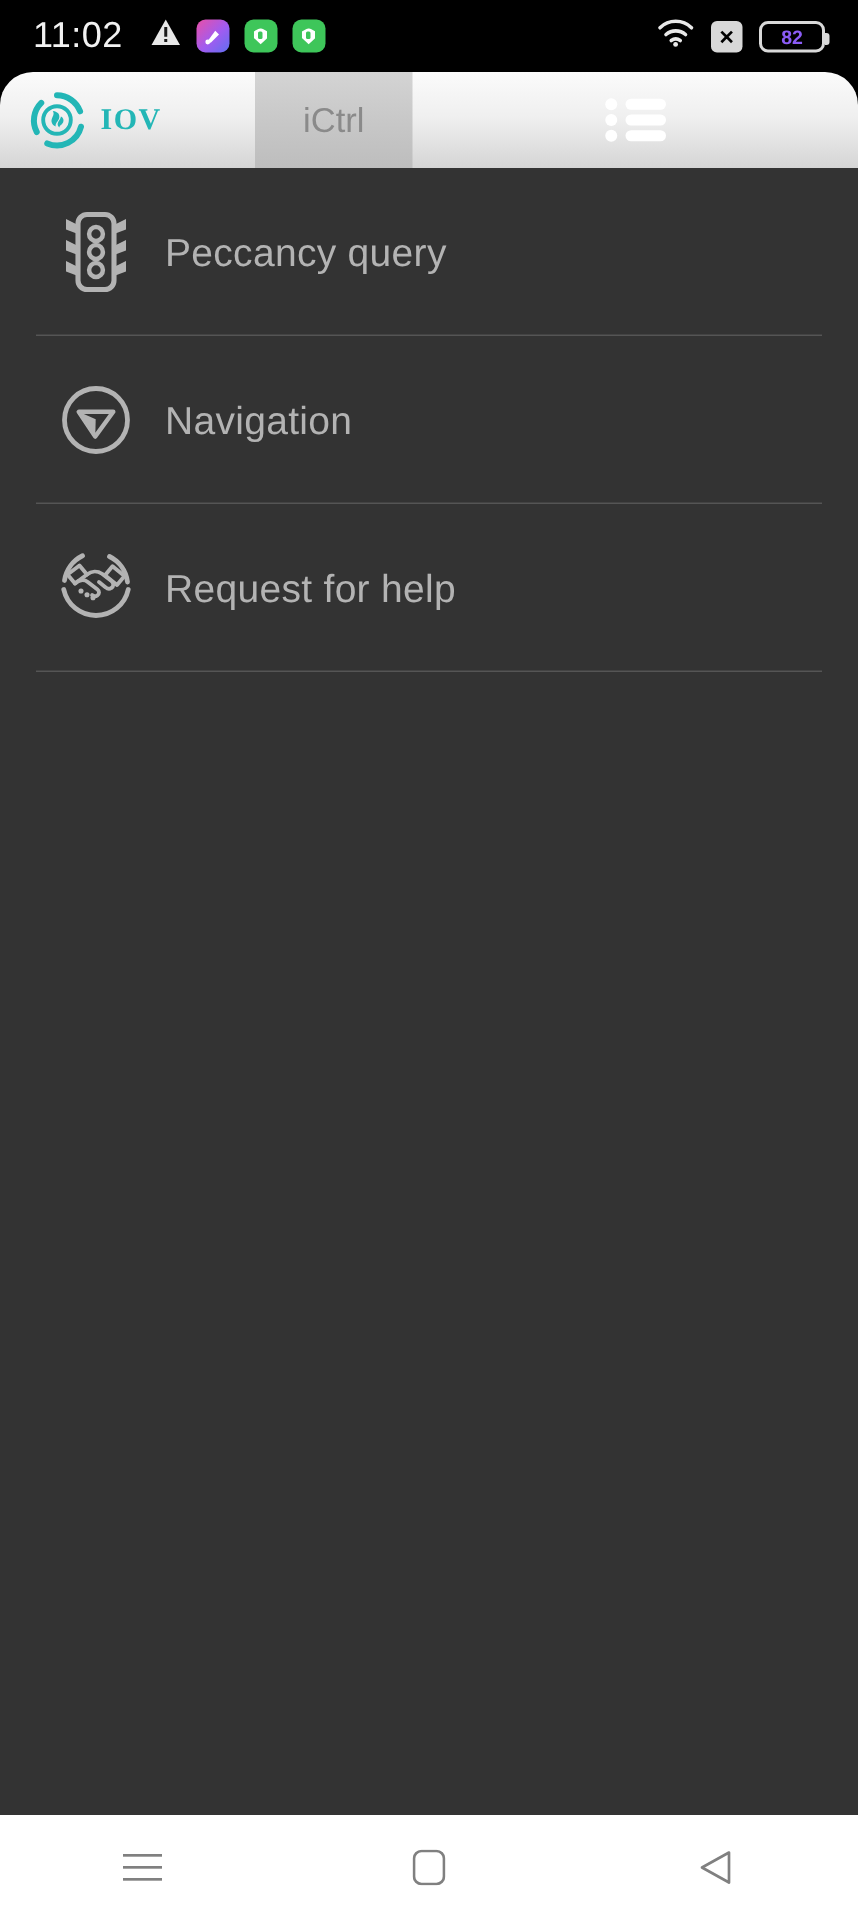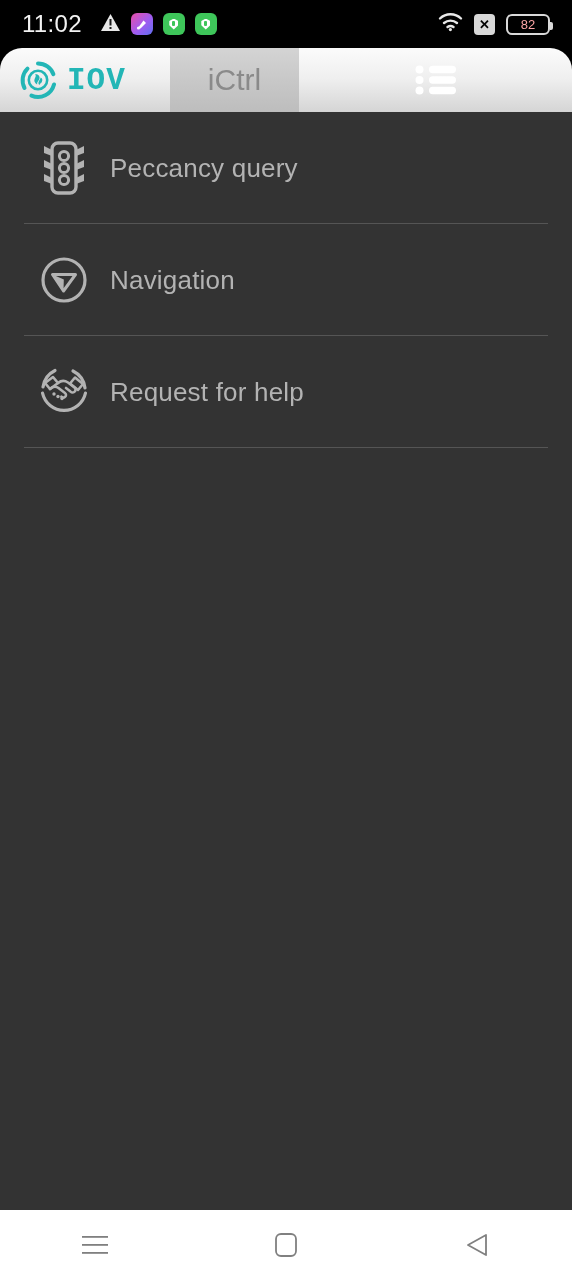--- a/index.html
+++ b/index.html
@@ -58,43 +58,43 @@
   }
   #battery {
     width:44px; height:21px; border:2px solid #d9d9d9; border-radius:6px;
     display:flex; align-items:center; justify-content:center;
     position:relative;
   }
   #battery::after{
     content:""; position:absolute; right:-5px; top:6px;
     width:3px; height:8px; background:#d9d9d9; border-radius:0 2px 2px 0;
   }
-  #battery-level { color:#fca5a5; font-size:13px; font-weight:normal; line-height:1; }
+  #battery-level { color:#8b5cf6; font-size:13px; font-weight:bold; line-height:1; }
 
   
   #header {
     position:absolute; top:48px; left:0;
     width:572px; height:64px;
     background:linear-gradient(180deg,#fbfbfb 0%,#efefef 48%,#d5d5d5 100%);
     border-radius:22px 22px 0 0;
     display:flex; align-items:stretch;
     overflow:hidden;
   }
   #brand {
     width:170px; display:flex; align-items:center; gap:9px;
     padding-left:18px;
   }
   #brand-mark { width:40px; height:40px; flex:none; }
   #brand-text {
-    color:#23b6b6; font-size:31px; font-weight:bold;
-    font-family:Liberation Mono, monospace; letter-spacing:1px;
+    color:#23b6b6; font-size:20px; font-weight:bold;
+    font-family:Liberation Serif, serif; letter-spacing:1px;
   }
   .tab {
-    width:129px; display:flex; align-items:center; justify-content:center;
-    font-size:30px;
+    width:105px; display:flex; align-items:center; justify-content:center;
+    font-size:23px;
   }
   .tab.inactive {
     background:linear-gradient(180deg,#d4d4d4 0%,#c8c8c8 50%,#bdbdbd 100%);
     color:#8a8a8a;
   }
   .tab.active {
     background:linear-gradient(180deg,#5fd4d4 0%,#2cc3c3 55%,#14b4b4 100%);
     color:#ffffff;
   }
   #menu-btn {

